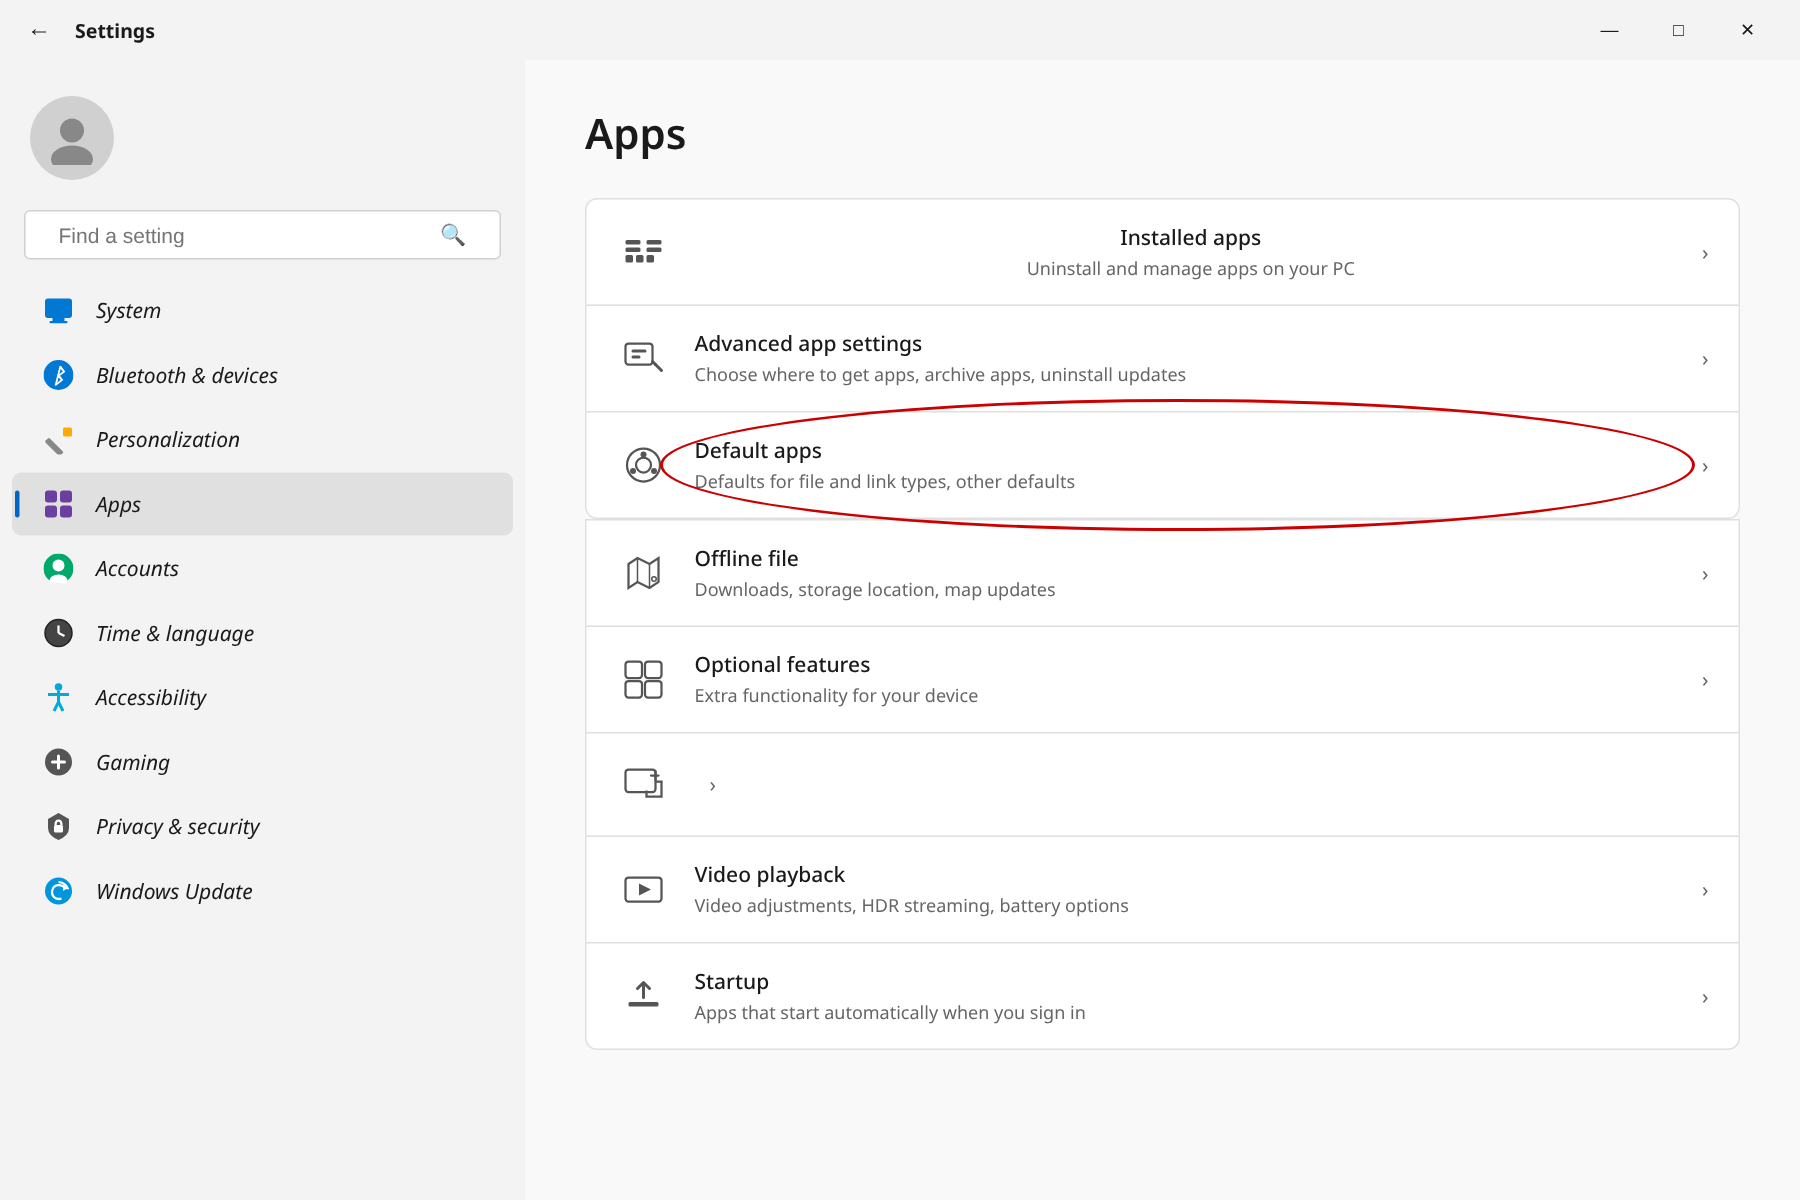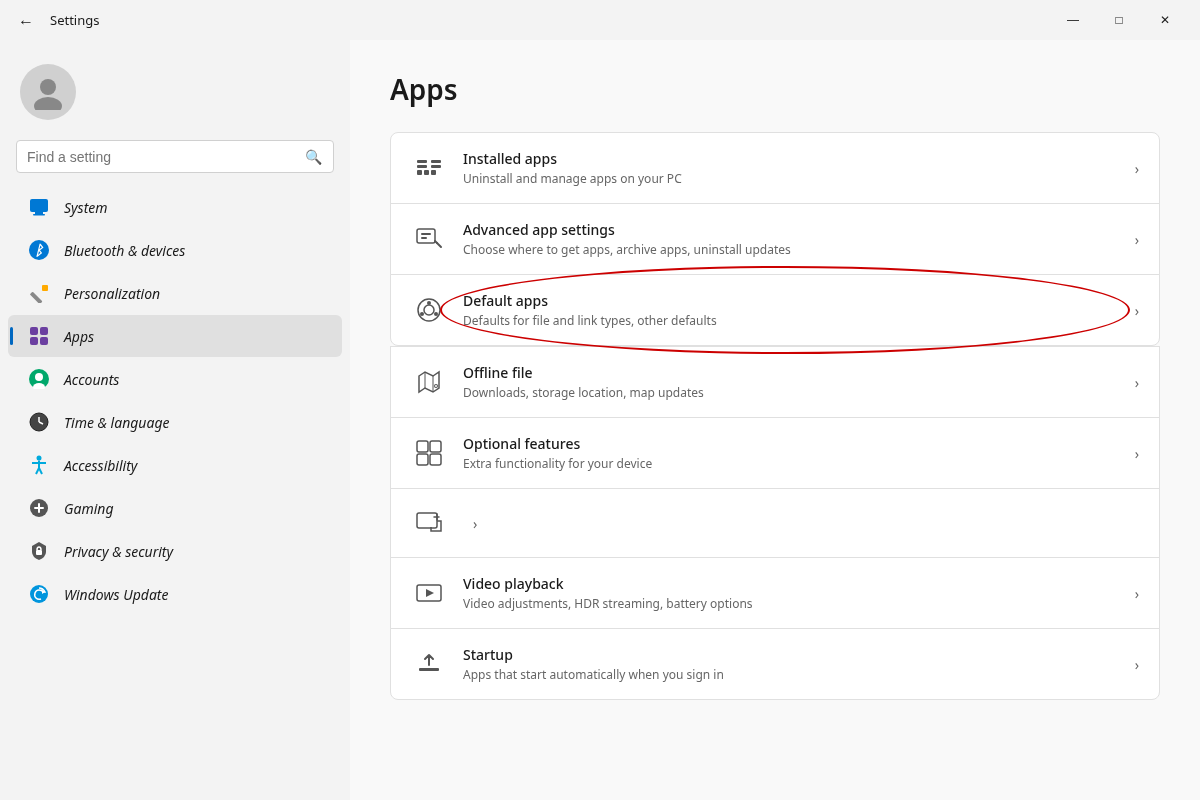--- a/index.html
+++ b/index.html
@@ -24,20 +24,21 @@
       flex-shrink: 0;
     }
     .titlebar-left {
       display: flex;
       align-items: center;
       gap: 10px;
     }
     .titlebar-title {
       font-size: 13px;
       color: #1a1a1a;
+      font-weight: bold;
     }
     .titlebar-controls {
       display: flex;
       align-items: center;
     }
     .titlebar-btn {
       width: 46px;
       height: 32px;
       display: flex;
       align-items: center;
@@ -100,21 +101,21 @@
     
     .search-container {
       padding: 0 16px 12px 16px;
     }
     .search-box {
       display: flex;
       align-items: center;
       background: white;
       border: 1px solid #d0d0d0;
       border-radius: 4px;
-      padding: 6px 10px;
+      padding: 6px 22px;
       gap: 8px;
     }
     .search-box input {
       border: none;
       outline: none;
       background: transparent;
       font-size: 14px;
       color: #555;
       flex: 1;
     }
@@ -185,21 +186,21 @@
     .settings-item {
       display: flex;
       align-items: center;
       background: white;
       border: 1px solid #e0e0e0;
       padding: 16px 20px;
       cursor: pointer;
       position: relative;
       margin-bottom: -1px;
     }
-    .settings-item:first-child { border-radius: 8px 8px 0 0; }
+    .settings-item:first-child { border-radius: 8px 8px 0 0; text-align: center; }
     .settings-item:last-child { border-radius: 0 0 8px 8px; margin-bottom: 0; justify-content: flex-end; }
     .settings-item:only-child { border-radius: 8px; }
 
     .settings-item.highlighted {
       
     }
 
     .item-icon {
       width: 36px;
       height: 36px;

